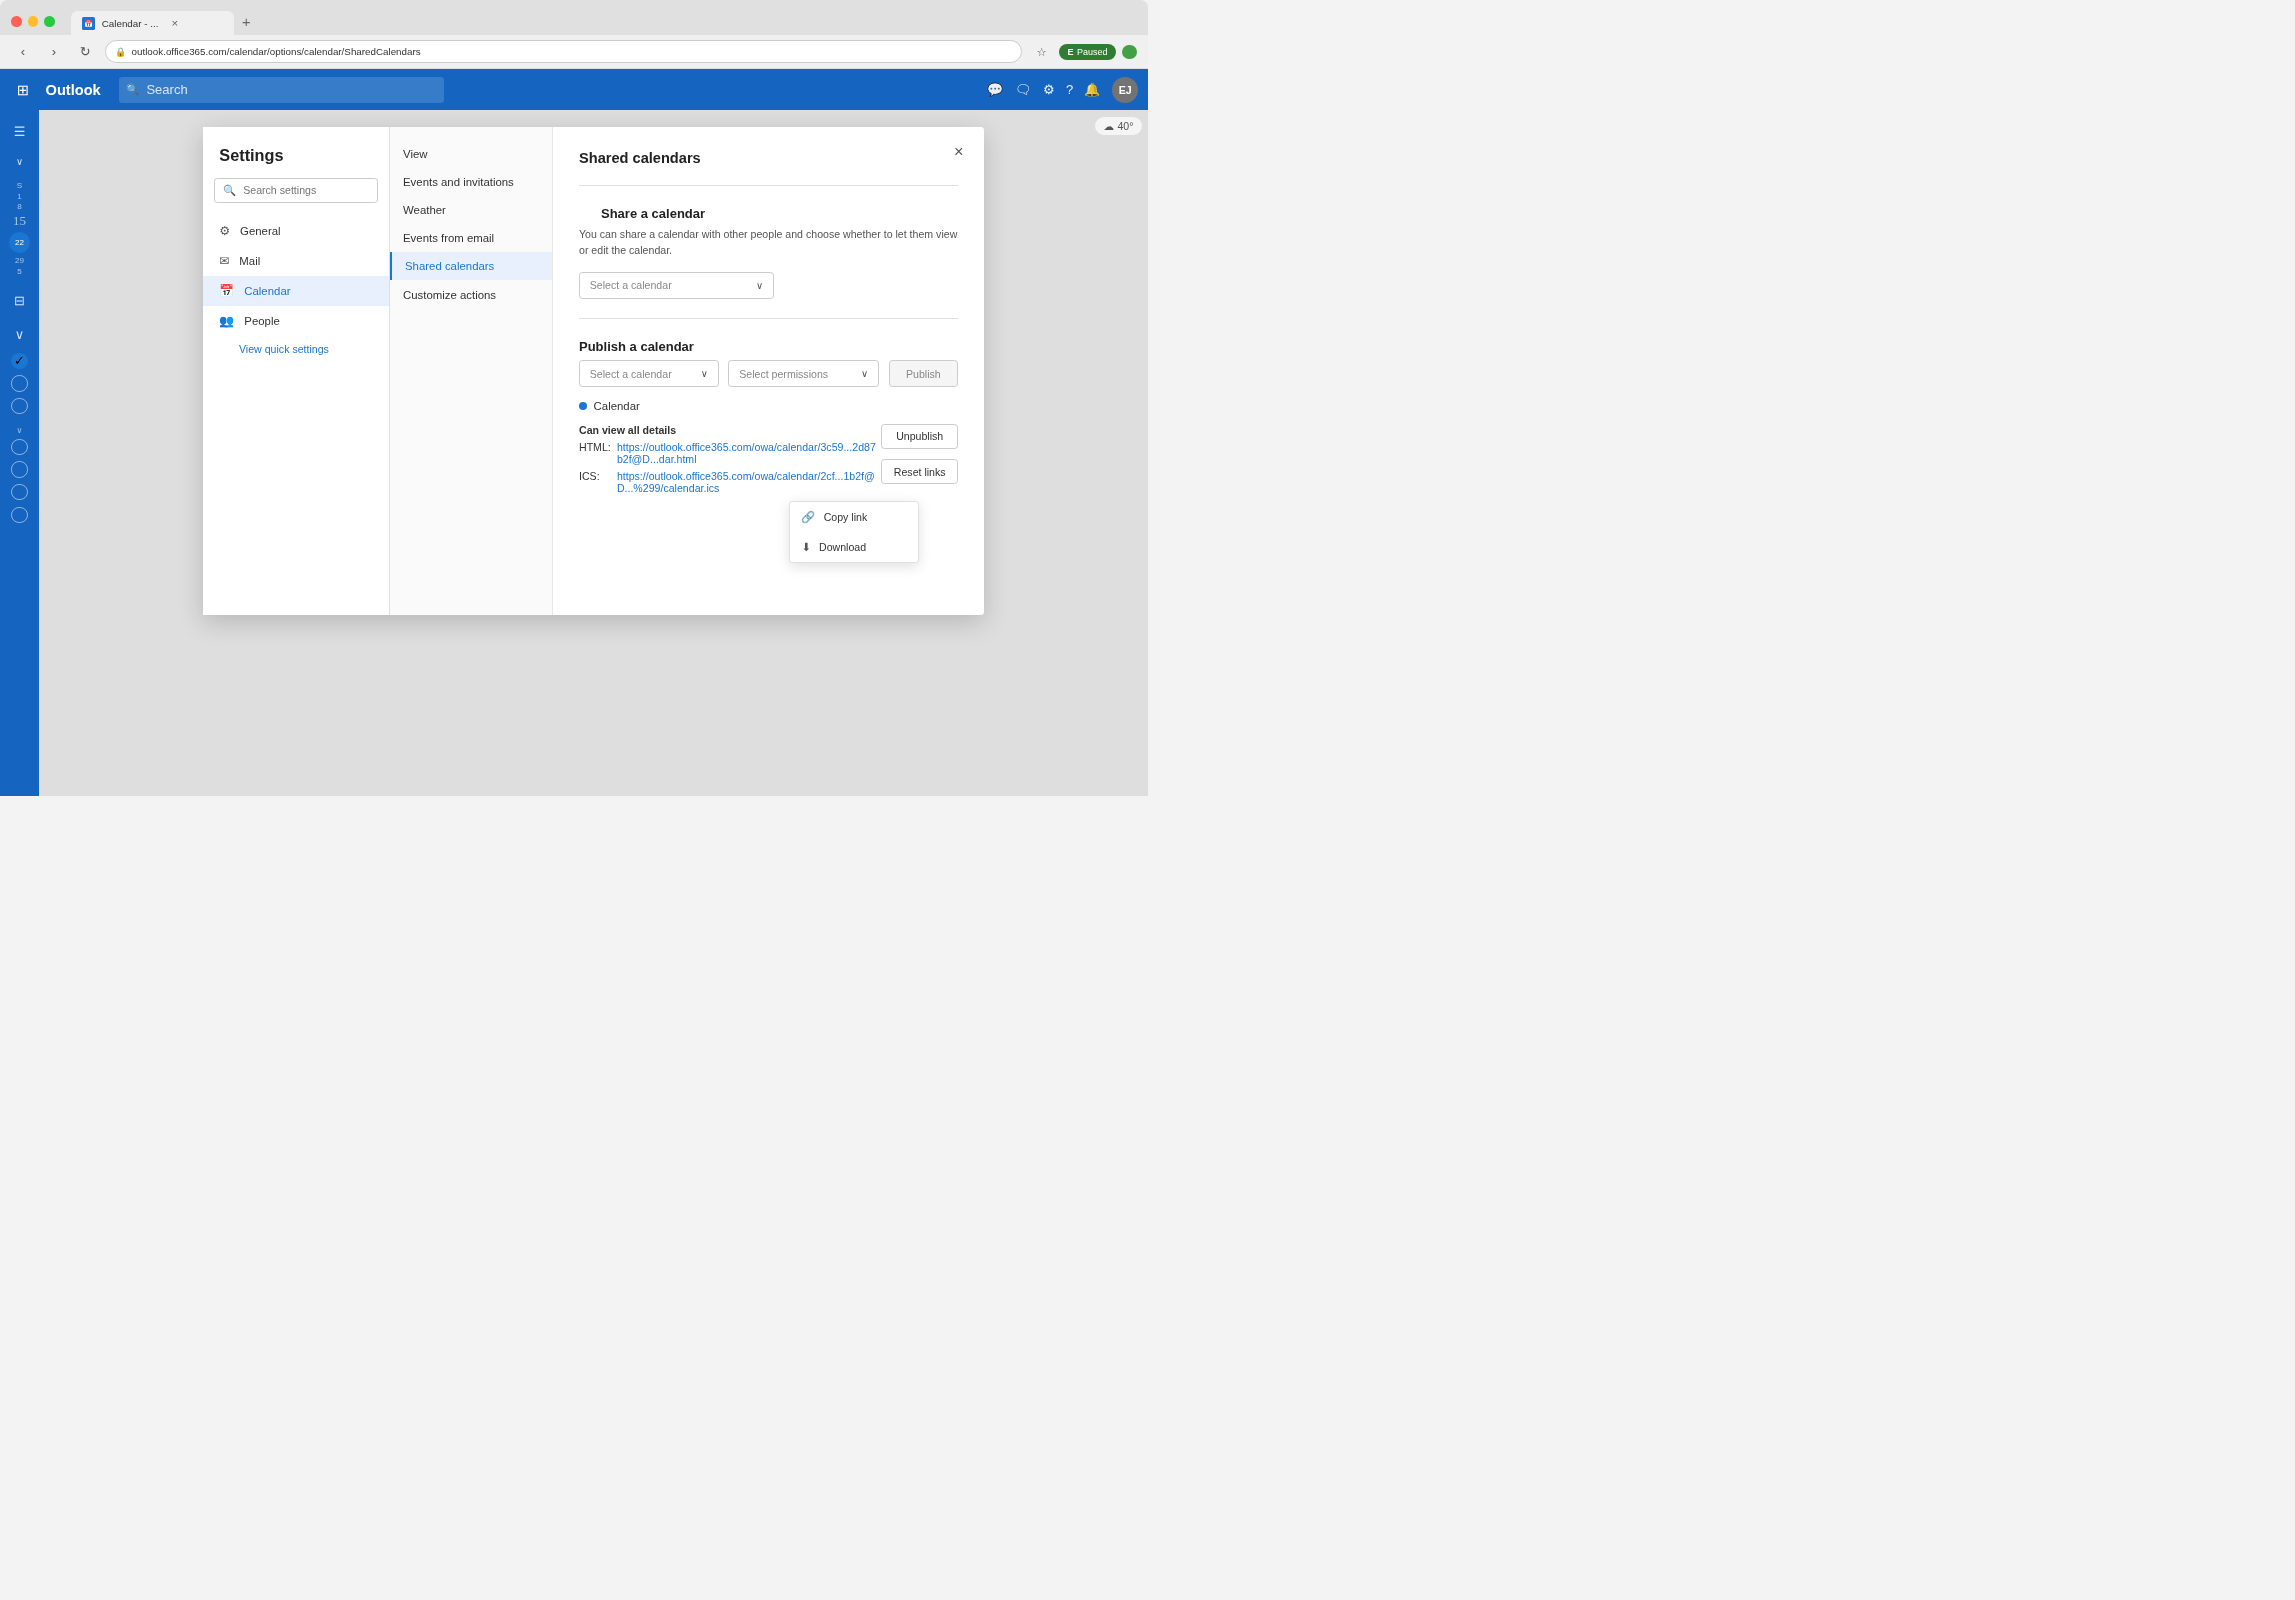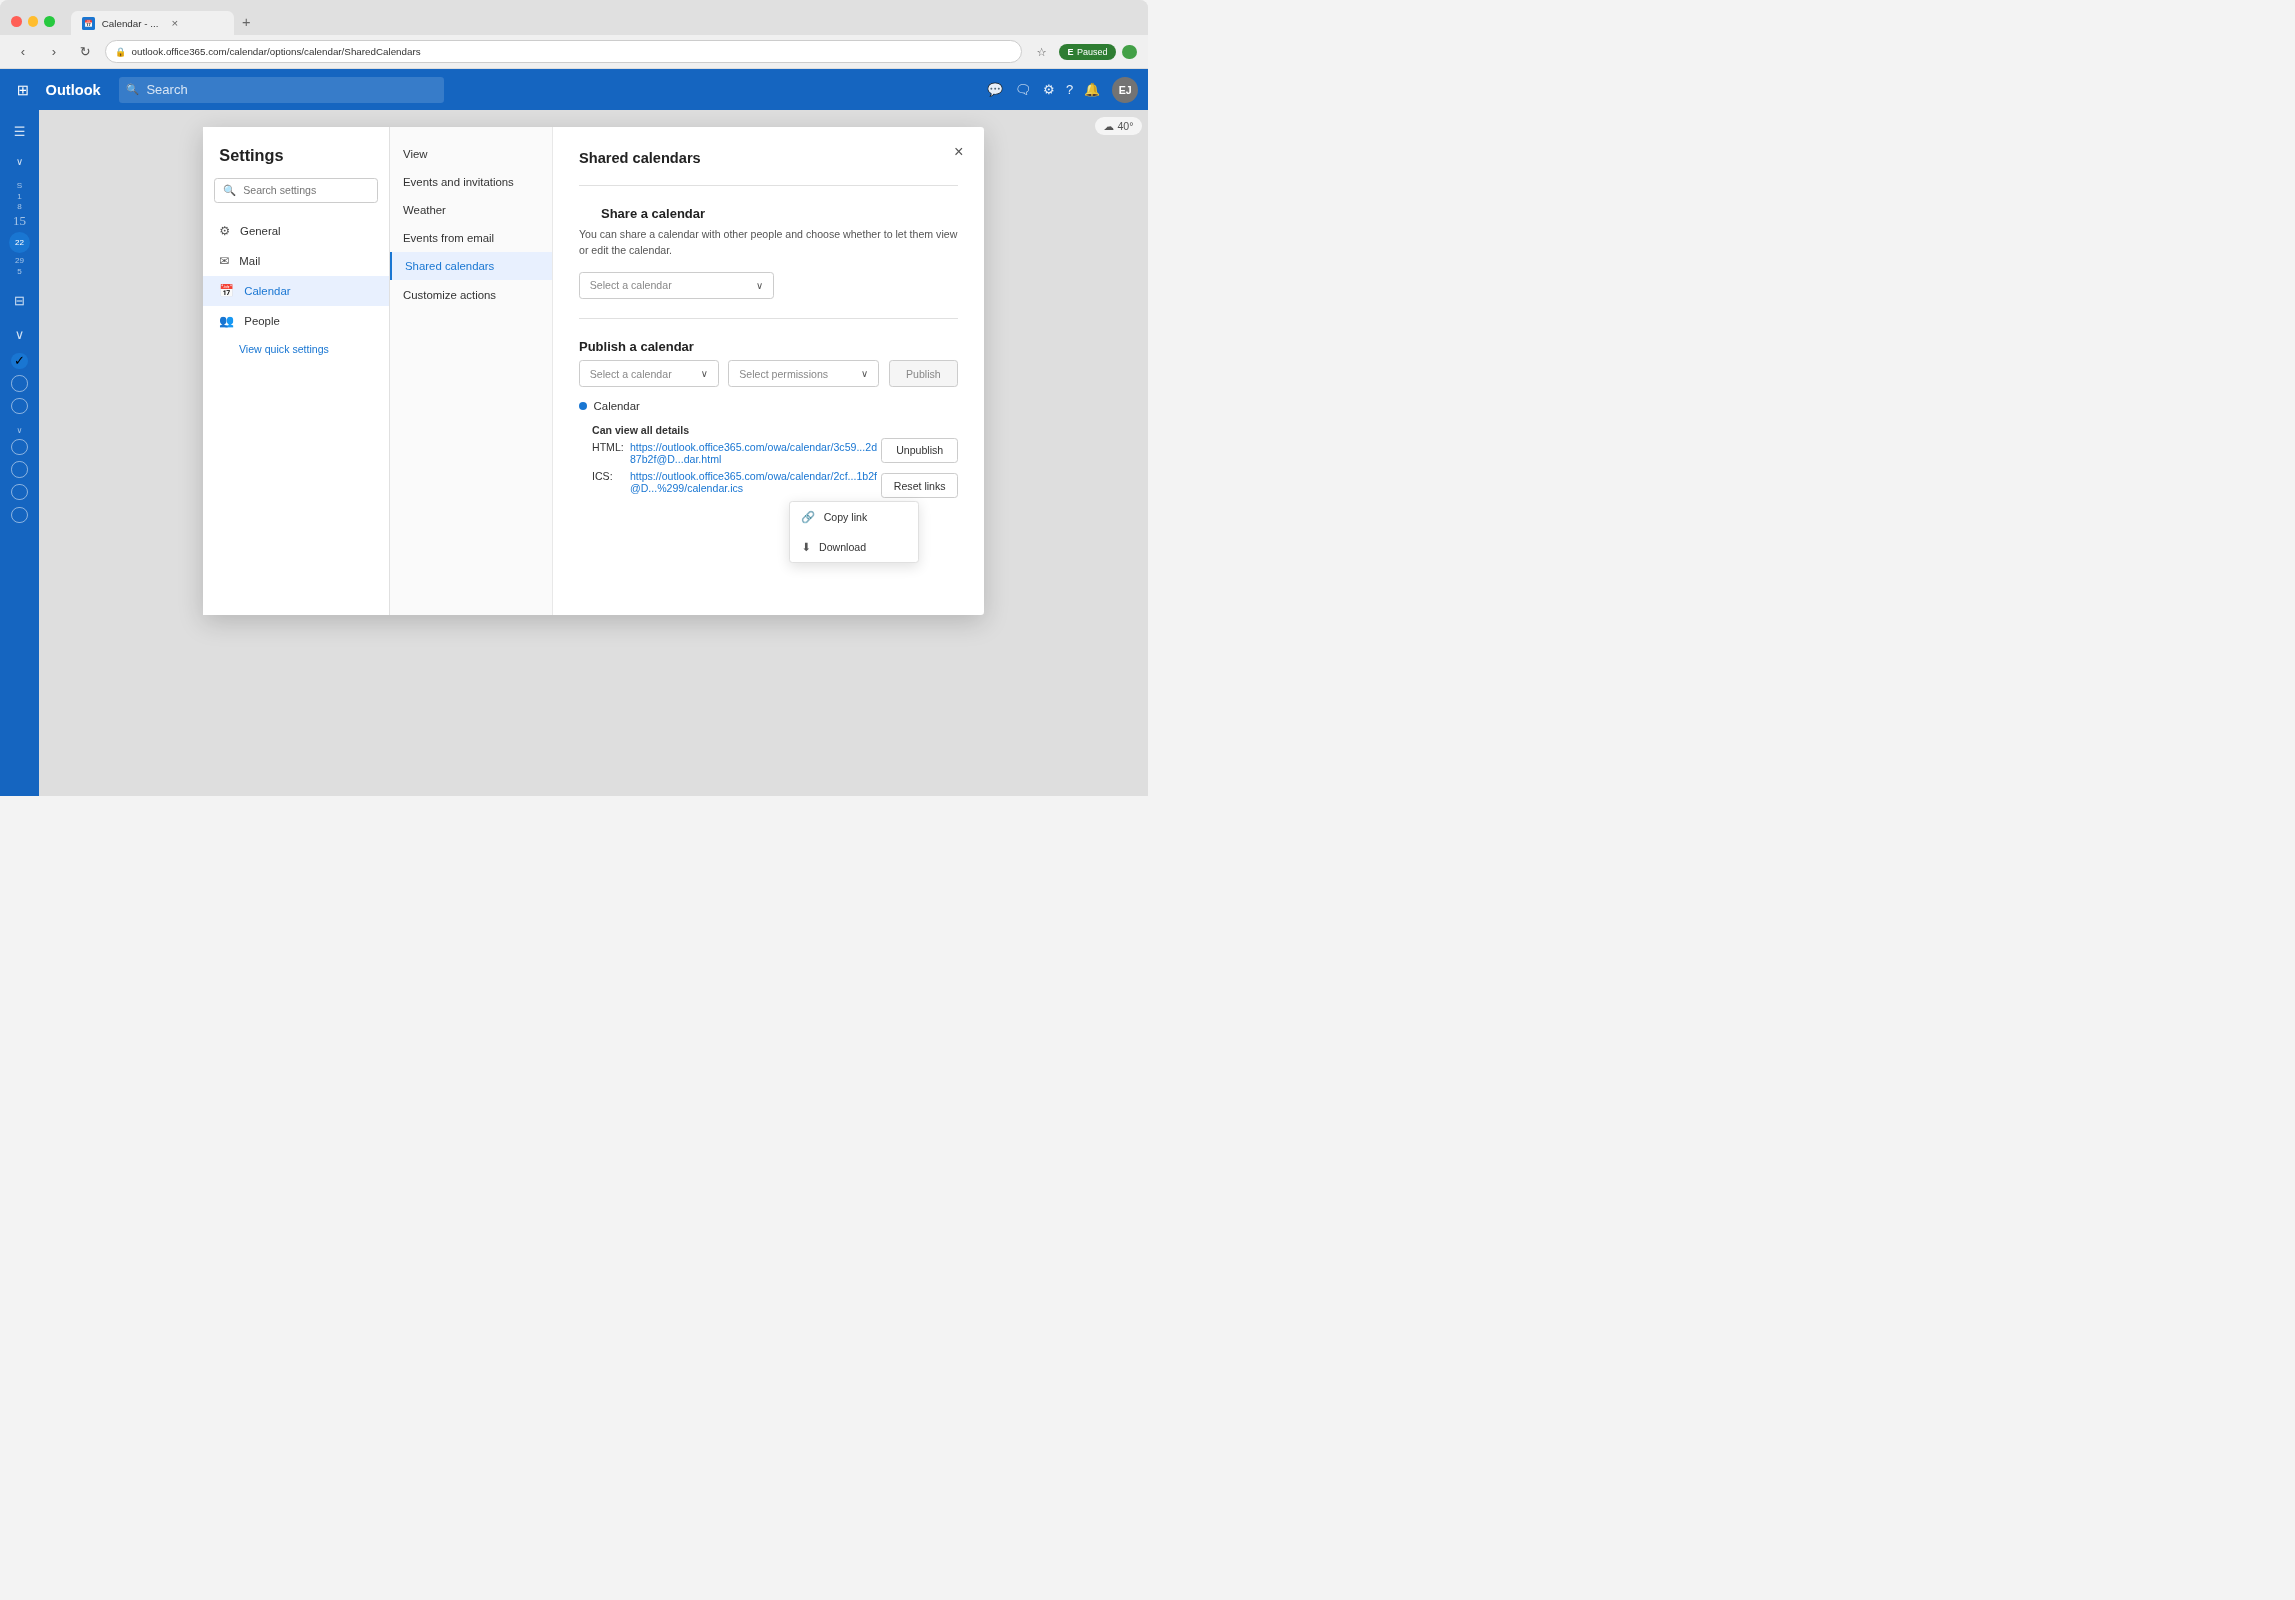--- a/index.html
+++ b/index.html
@@ -81,21 +81,21 @@
     .calendar-dot { width: 8.1px; height: 8.1px; border-radius: 50%; background: #1976d2; }
     .calendar-name { font-size: 11.4px; color: #333; font-weight: 500; }
 
     .link-row { display: flex; align-items: flex-start; gap: 4.9px; margin-bottom: 4.9px; font-size: 10.6px; }
     .link-label { color: #333; font-weight: 500; min-width: 33px; }
     .link-url { color: #1976d2; word-break: break-all; }
 
     .unpublish-reset-btns { display: flex; flex-direction: column; gap: 10px; margin-left: auto; }
     .unpublish-btn, .reset-links-btn { padding: 5.7px 11.4px; border: 0.8px solid #ccc; border-radius: 3.3px; background: white; font-size: 10.6px; cursor: pointer; color: #333; }
 
-    .calendar-details-row { display: flex; align-items: flex-end; margin-top: 6.5px; margin-left: 13px; }
+    .calendar-details-row { display: flex; align-items: flex-start; margin-top: 6.5px; }
     .details-info { flex: 1; }
     .can-view-label { font-size: 10.6px; font-weight: 600; color: #333; margin-bottom: 4.9px; }
 
     
     .context-menu { position: absolute; background: white; border: 0.8px solid #e0e0e0; border-radius: 3.3px; box-shadow: 0 3.3px 13px rgba(0,0,0,0.12); z-index: 100; min-width: 130px; }
     .context-menu-item { display: flex; align-items: center; gap: 8.1px; padding: 8.1px 11.4px; font-size: 10.6px; color: #333; cursor: pointer; }
     .ctx-icon { font-size: 11.4px; color: #555; }
   </style>
 </head>
 <body>

